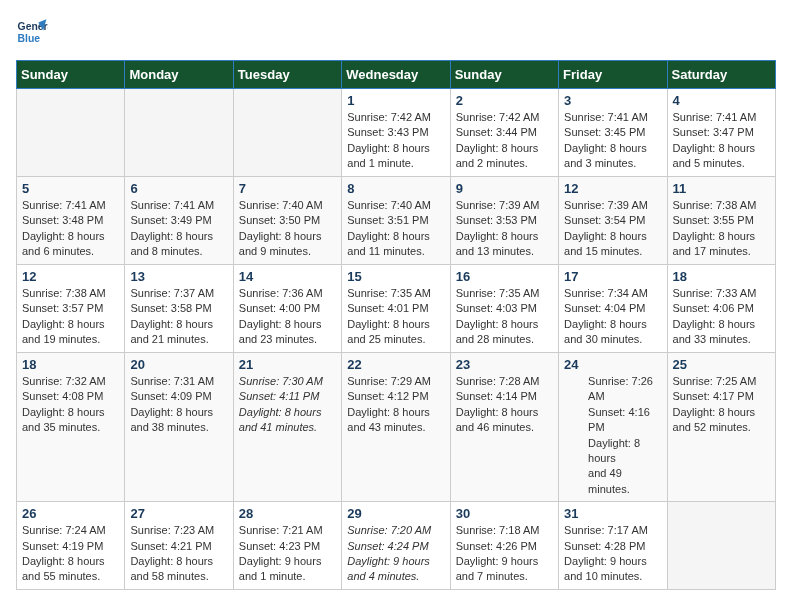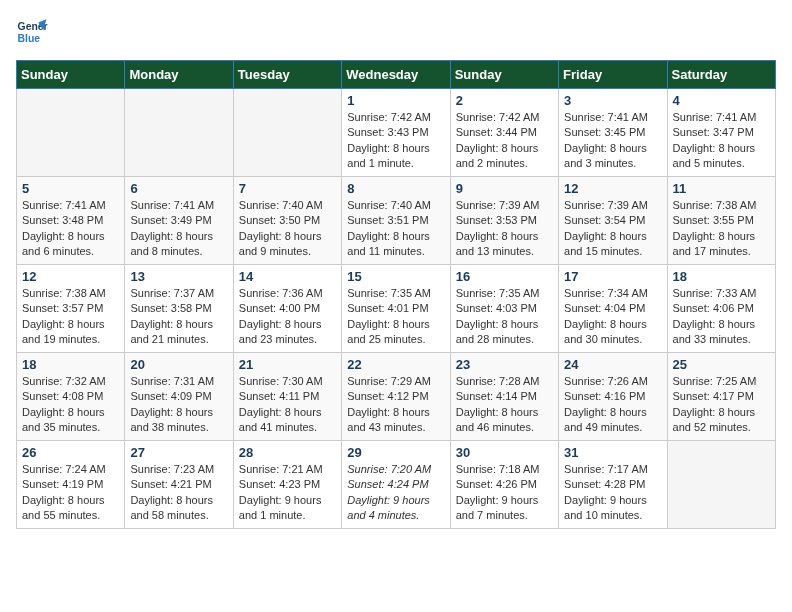--- a/index.html
+++ b/index.html
@@ -257,42 +257,42 @@
         </td>
         <td>
           <div class="day-number">20</div>
           <div class="day-info" style="white-space: pre-line;">Sunrise: 7:31 AM
 Sunset: 4:09 PM
 Daylight: 8 hours
 and 38 minutes.</div>
         </td>
         <td>
           <div class="day-number">21</div>
-          <div class="day-info" style="white-space: pre-line;">Sunrise: 7:30 AM
+          <div class="day-info" style="white-space: pre-line; font-style: italic;">Sunrise: 7:30 AM
 Sunset: 4:11 PM
 Daylight: 8 hours
 and 41 minutes.</div>
         </td>
         <td>
           <div class="day-number">22</div>
           <div class="day-info" style="white-space: pre-line;">Sunrise: 7:29 AM
 Sunset: 4:12 PM
 Daylight: 8 hours
 and 43 minutes.</div>
         </td>
         <td>
           <div class="day-number">23</div>
           <div class="day-info" style="white-space: pre-line;">Sunrise: 7:28 AM
 Sunset: 4:14 PM
 Daylight: 8 hours
 and 46 minutes.</div>
         </td>
         <td>
           <div class="day-number">24</div>
-          <div class="day-info" style="white-space: pre-line;">Sunrise: 7:26 AM
+          <div class="day-info" style="white-space: pre-line; margin-left: 24px;">Sunrise: 7:26 AM
 Sunset: 4:16 PM
 Daylight: 8 hours
 and 49 minutes.</div>
         </td>
         <td>
           <div class="day-number">25</div>
           <div class="day-info" style="white-space: pre-line;">Sunrise: 7:25 AM
 Sunset: 4:17 PM
 Daylight: 8 hours
 and 52 minutes.</div>

